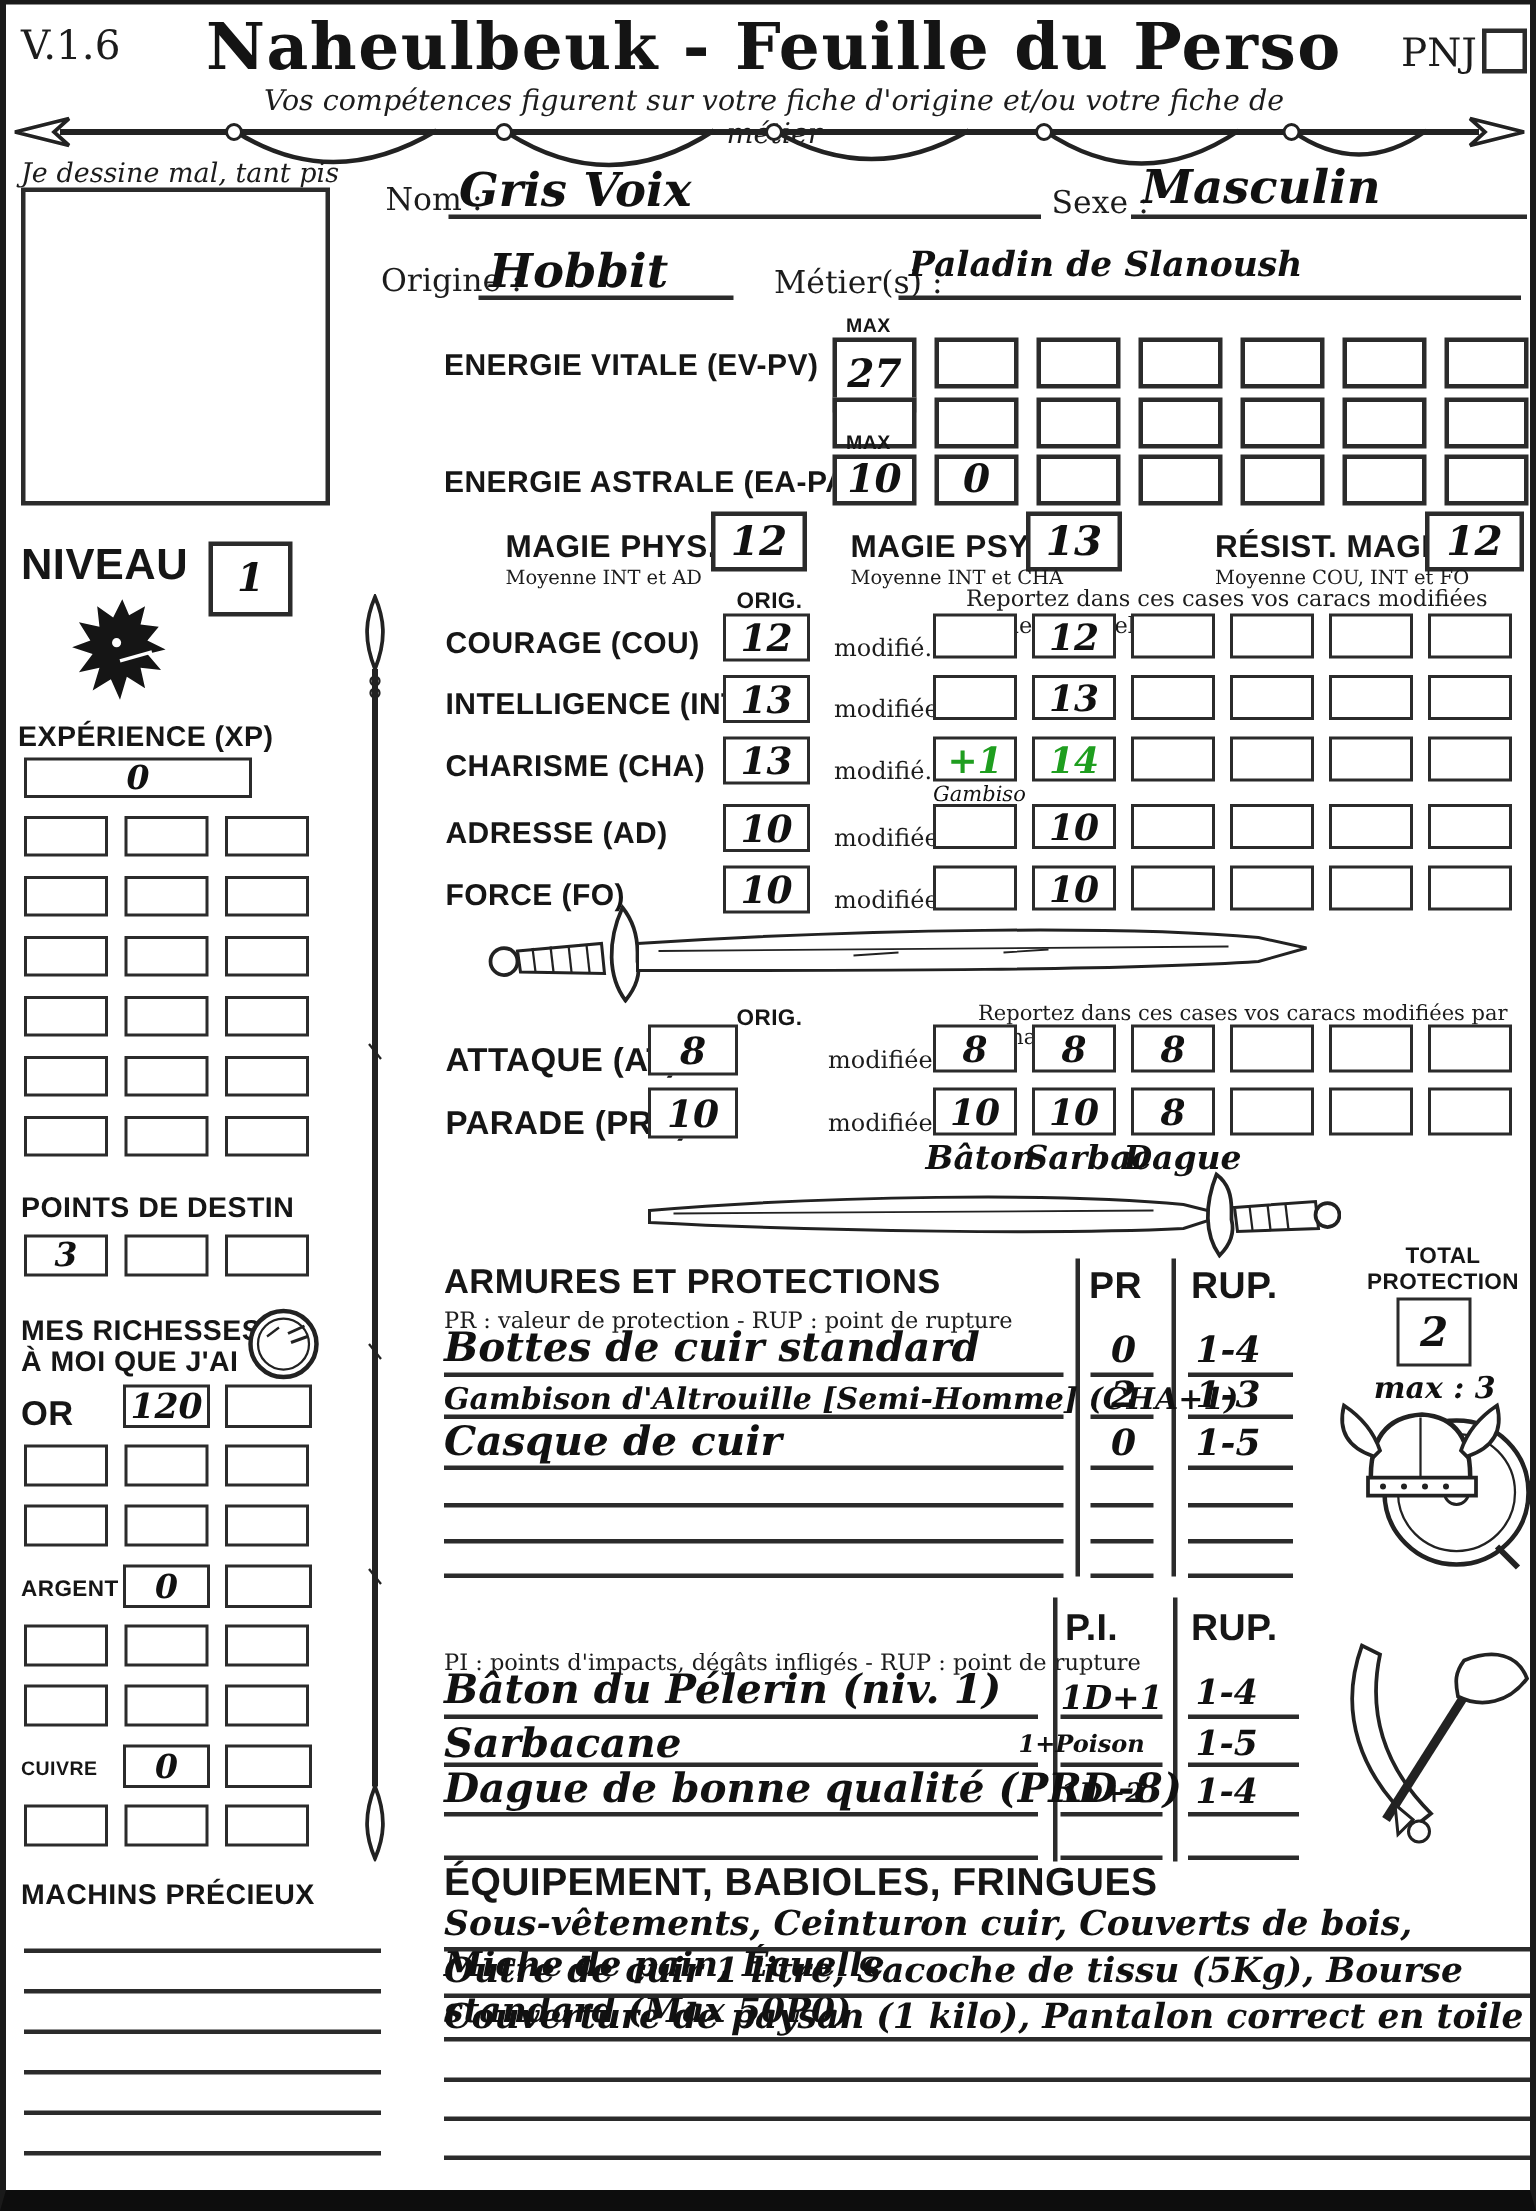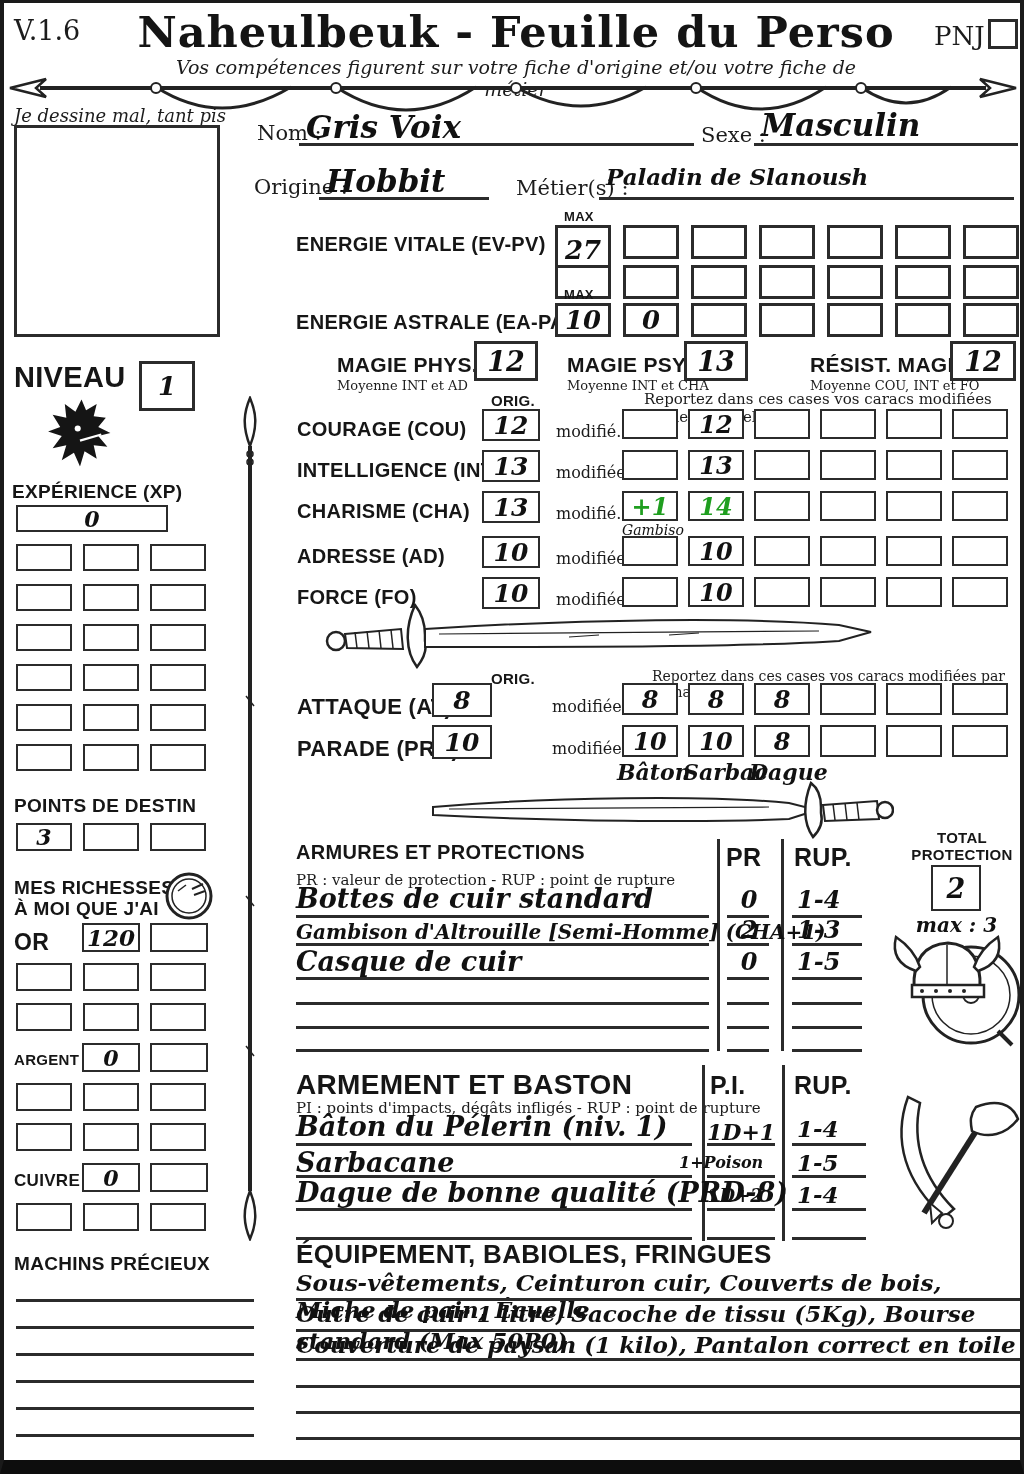--- a/index.html
+++ b/index.html
@@ -123,21 +123,21 @@
   <div class="box hand" style="left:78px;top:1040px;width:58px;height:29px;font-size:22px;">0</div>
   <div class="box" style="left:146px;top:1040px;width:58px;height:29px;"></div>
 
   <div class="box" style="left:12px;top:1080px;width:56px;height:28px;"></div>
   <div class="box" style="left:79px;top:1080px;width:56px;height:28px;"></div>
   <div class="box" style="left:146px;top:1080px;width:56px;height:28px;"></div>
   <div class="box" style="left:12px;top:1120px;width:56px;height:28px;"></div>
   <div class="box" style="left:79px;top:1120px;width:56px;height:28px;"></div>
   <div class="box" style="left:146px;top:1120px;width:56px;height:28px;"></div>
 
-  <div class="abs disp" style="left:10px;top:1168px;font-size:17px;">CUIVRE</div>
+  <div class="abs disp" style="left:10px;top:1168px;font-size:13px;">CUIVRE</div>
   <div class="box hand" style="left:78px;top:1160px;width:58px;height:29px;font-size:22px;">0</div>
   <div class="box" style="left:146px;top:1160px;width:58px;height:29px;"></div>
 
   <div class="box" style="left:12px;top:1200px;width:56px;height:28px;"></div>
   <div class="box" style="left:79px;top:1200px;width:56px;height:28px;"></div>
   <div class="box" style="left:146px;top:1200px;width:56px;height:28px;"></div>
 
   <div class="abs disp" style="left:10px;top:1250px;font-size:19px;">MACHINS PRÉCIEUX</div>
   <div class="hline" style="left:12px;top:1296px;width:238px;"></div>
   <div class="hline" style="left:12px;top:1323px;width:238px;"></div>
@@ -315,21 +315,21 @@
       <line x1="20" y1="30" x2="340" y2="28" stroke="#222" stroke-width="1.2"></line>
       <path d="M382 4 C374 24 374 44 384 58 C392 50 394 42 392 34 L392 28 C392 18 390 10 382 4 Z" fill="#fff" stroke="#222" stroke-width="2.5"></path>
       <path d="M394 26 L448 22 L450 40 L396 42 Z" fill="#fff" stroke="#222" stroke-width="2"></path>
       <line x1="404" y1="25" x2="406" y2="41" stroke="#222" stroke-width="1.5"></line>
       <line x1="416" y1="24" x2="418" y2="41" stroke="#222" stroke-width="1.5"></line>
       <line x1="428" y1="24" x2="430" y2="41" stroke="#222" stroke-width="1.5"></line>
       <circle cx="456" cy="31" r="8" fill="#fff" stroke="#222" stroke-width="2.5"></circle>
     </svg>
   </div>
 
-  <div class="abs disp" style="left:292px;top:838px;font-size:20px;">ARMURES ET PROTECTIONS</div>
+  <div class="abs disp" style="left:292px;top:838px;font-size:23px;">ARMURES ET PROTECTIONS</div>
   <div class="abs disp" style="left:722px;top:840px;font-size:25px;">PR</div>
   <div class="abs disp" style="left:790px;top:840px;font-size:25px;">RUP.</div>
   <div class="abs serif" style="left:292px;top:868px;font-size:15px;">PR : valeur de protection - RUP : point de rupture</div>
   <div class="vline" style="left:713px;top:836px;height:212px;"></div>
   <div class="vline" style="left:777px;top:836px;height:212px;"></div>
 
   <div class="abs disp center" style="left:898px;top:826px;width:120px;font-size:15px;line-height:17px;">
     <div>TOTAL</div>
     <div>PROTECTION</div>
   </div>
@@ -378,21 +378,20 @@
       <circle cx="36" cy="68" r="2" fill="#222"></circle>
         <circle cx="50" cy="68" r="2" fill="#222"></circle>
       <circle cx="64" cy="68" r="2" fill="#222"></circle>
         <circle cx="78" cy="68" r="2" fill="#222"></circle>
       <path d="M30 48 C12 42 6 30 10 14 C22 22 30 32 34 44 Z" fill="#fff" stroke="#222" stroke-width="2.5"></path>
       <path d="M92 48 C110 42 116 30 112 14 C100 22 92 32 88 44 Z" fill="#fff" stroke="#222" stroke-width="2.5"></path>
       <line x1="61" y1="22" x2="61" y2="62" stroke="#222" stroke-width="1.5"></line>
     </svg>
   </div>
 
-  <div class="abs disp" style="left:292px;top:1066px;font-size:28px;">ARMEMENT ET BASTON</div>
   <div class="abs disp" style="left:706px;top:1068px;font-size:25px;">P.I.</div>
   <div class="abs disp" style="left:790px;top:1068px;font-size:25px;">RUP.</div>
   <div class="abs serif" style="left:292px;top:1096px;font-size:15px;">PI : points d'impacts, dégâts infligés - RUP : point de rupture</div>
   <div class="vline" style="left:698px;top:1062px;height:176px;"></div>
   <div class="vline" style="left:778px;top:1062px;height:176px;"></div>
 
   <div class="abs hand" style="left:292px;top:1108px;font-size:27px;">Bâton du Pélerin (niv. 1)</div>
   <div class="hline" style="left:292px;top:1140px;width:396px;"></div>
   <div class="abs hand" style="left:703px;top:1116px;font-size:22px;">1D+1</div>
   <div class="hline" style="left:703px;top:1140px;width:68px;"></div>

